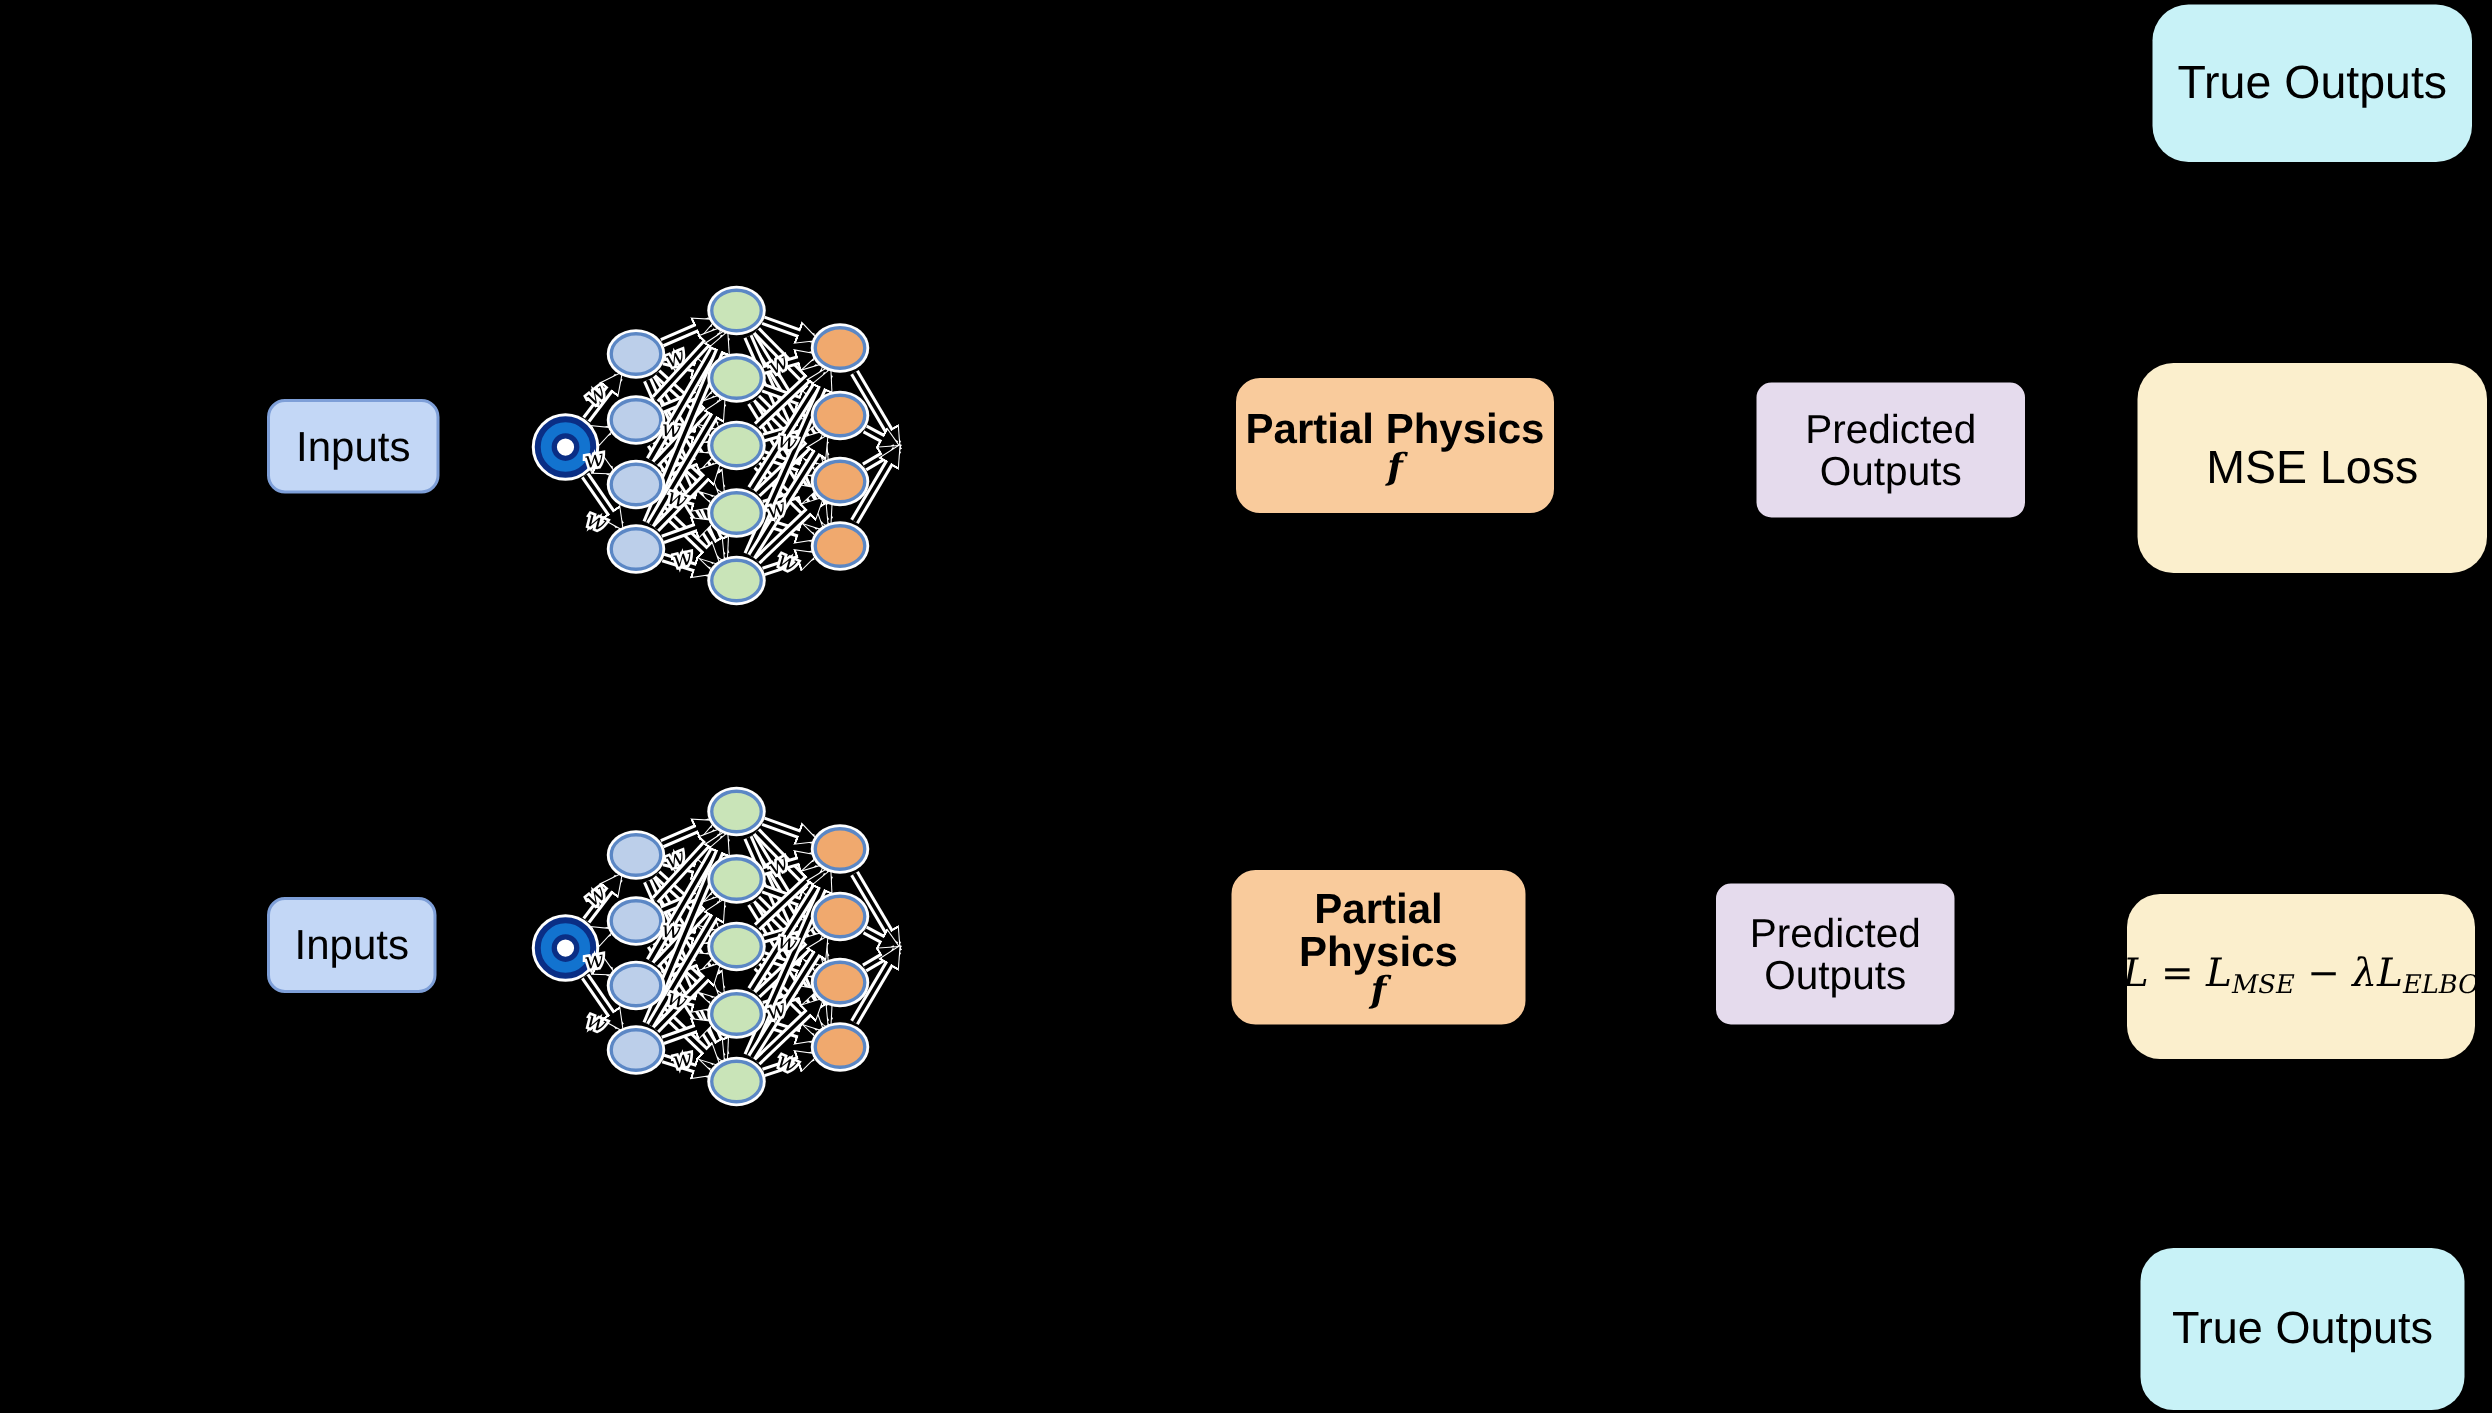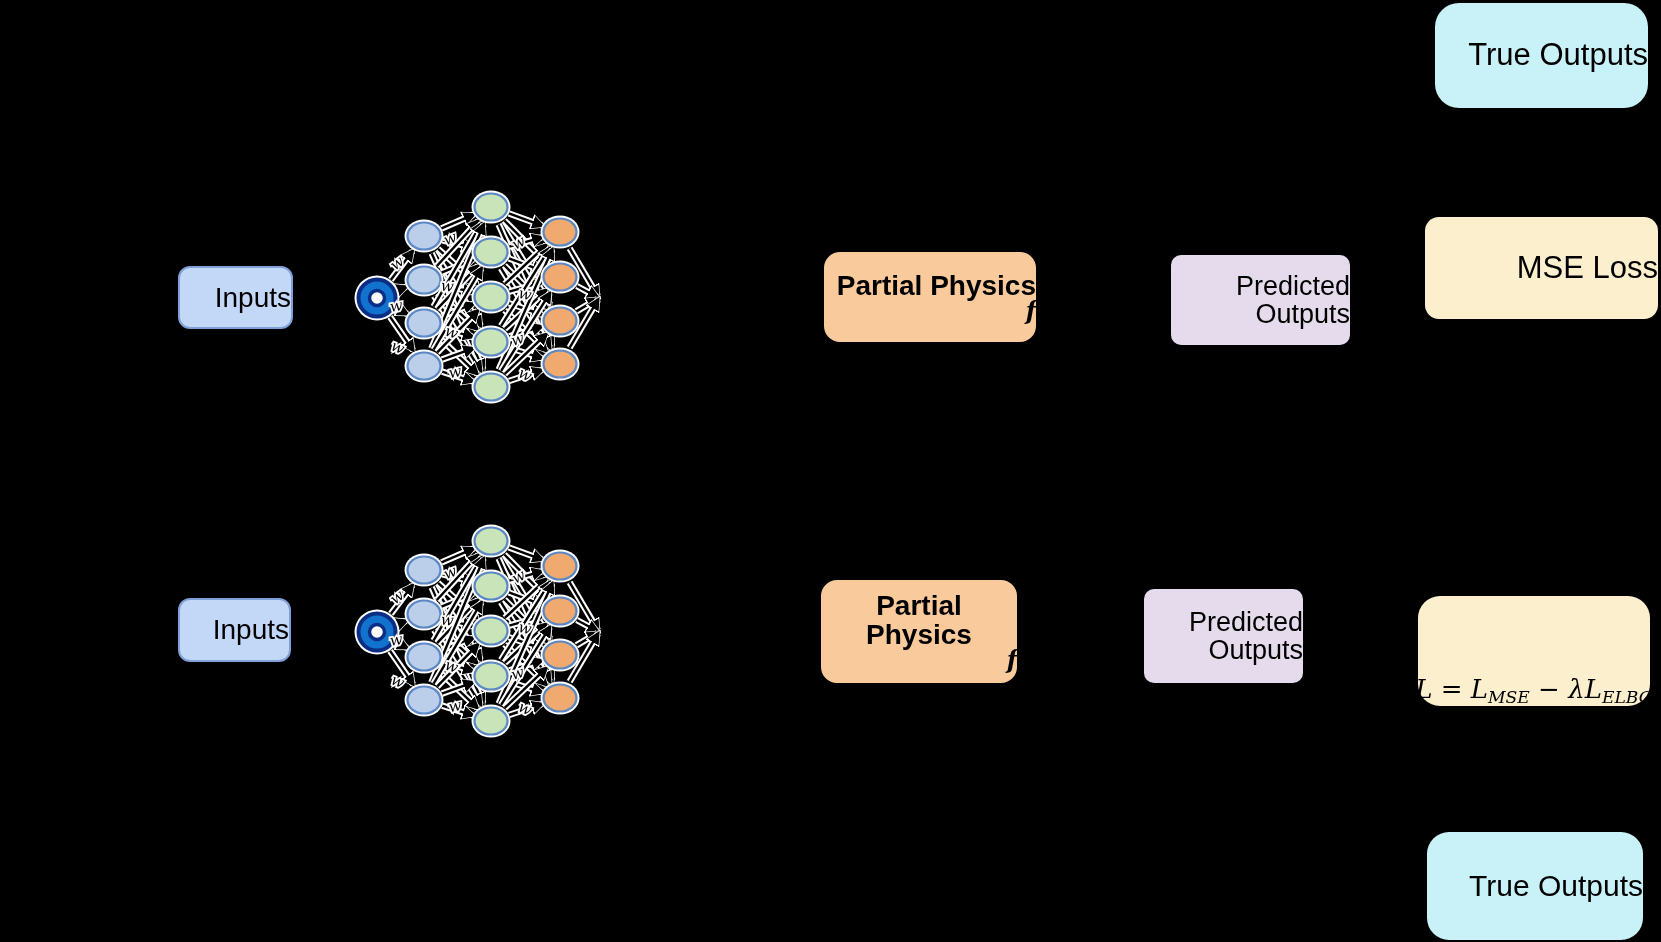--- a/index.html
+++ b/index.html
@@ -1,38 +1,38 @@
 <!DOCTYPE html>
 <html><head>
 <meta charset="utf-8">
 <title>Diagram</title>
 <style>
   html,body{margin:0;padding:0;background:#000;}
   .canvas{position:relative;width:1661px;height:942px;background:#000000;overflow:hidden;
           font-family:"Liberation Sans", sans-serif;color:#000;}
   #networks-svg{position:absolute;left:0;top:0;width:1661px;height:942px;}
-  .bx{position:absolute;display:flex;align-items:flex-end;justify-content:center;
+  .bx{position:absolute;display:flex;align-items:center;justify-content:center;
       flex-direction:column;text-align:center;box-sizing:border-box;line-height:1.05;}
   
   .inputs{background:#c3d7f6;border:2px solid #7e9fd8;border-radius:12px;font-size:28px;}
   .inputs-top{left:178px;top:266px;width:115px;height:63px;}
   .inputs-bottom{left:178px;top:598px;width:113px;height:64px;}
   
   .pp{background:#f9cb9c;border:2.5px solid #000;border-radius:18px;font-weight:bold;}
   .pp-top{left:822px;top:250px;width:216px;height:94px;}
   .pp-bottom{left:819px;top:578px;width:200px;height:107px;}
   .pp-title{font-size:28px;}
   .pp-symbol{font-family:"DejaVu Serif", serif;font-style:italic;font-size:24px;line-height:0.95;}
   
   .po{background:#e5dbed;border:2px solid #000;border-radius:12px;font-size:27px;margin-left:24px;}
   .po-top{left:1145px;top:253px;width:183px;height:94px;}
   .po-bottom{left:1118px;top:587px;width:163px;height:98px;}
   
   .to-top{left:1435px;top:3px;width:213px;height:105px;background:#c8f2f7;border-radius:24px;font-size:31px;}
-  .mse{left:1425px;top:217px;width:233px;height:102px;background:#fbefcd;border-radius:14px;font-size:31px;}
+  .mse{left:1425px;top:242px;width:233px;height:140px;background:#fbefcd;border-radius:24px;font-size:31px;}
   .formula{left:1418px;top:576px;width:232px;height:110px;background:#fbefcd;border-radius:22px;
            font-family:"DejaVu Serif", serif;font-style:italic;font-size:26px;flex-direction:row;white-space:pre;margin-top:20px;}
   .formula sub{font-size:0.66em;vertical-align:-0.28em;font-style:italic;}
   .to-bottom{left:1427px;top:832px;width:216px;height:108px;background:#c8f2f7;border-radius:22px;font-size:30px;}
 </style>
 </head>
 <body>
 
 <div class="canvas">
 

